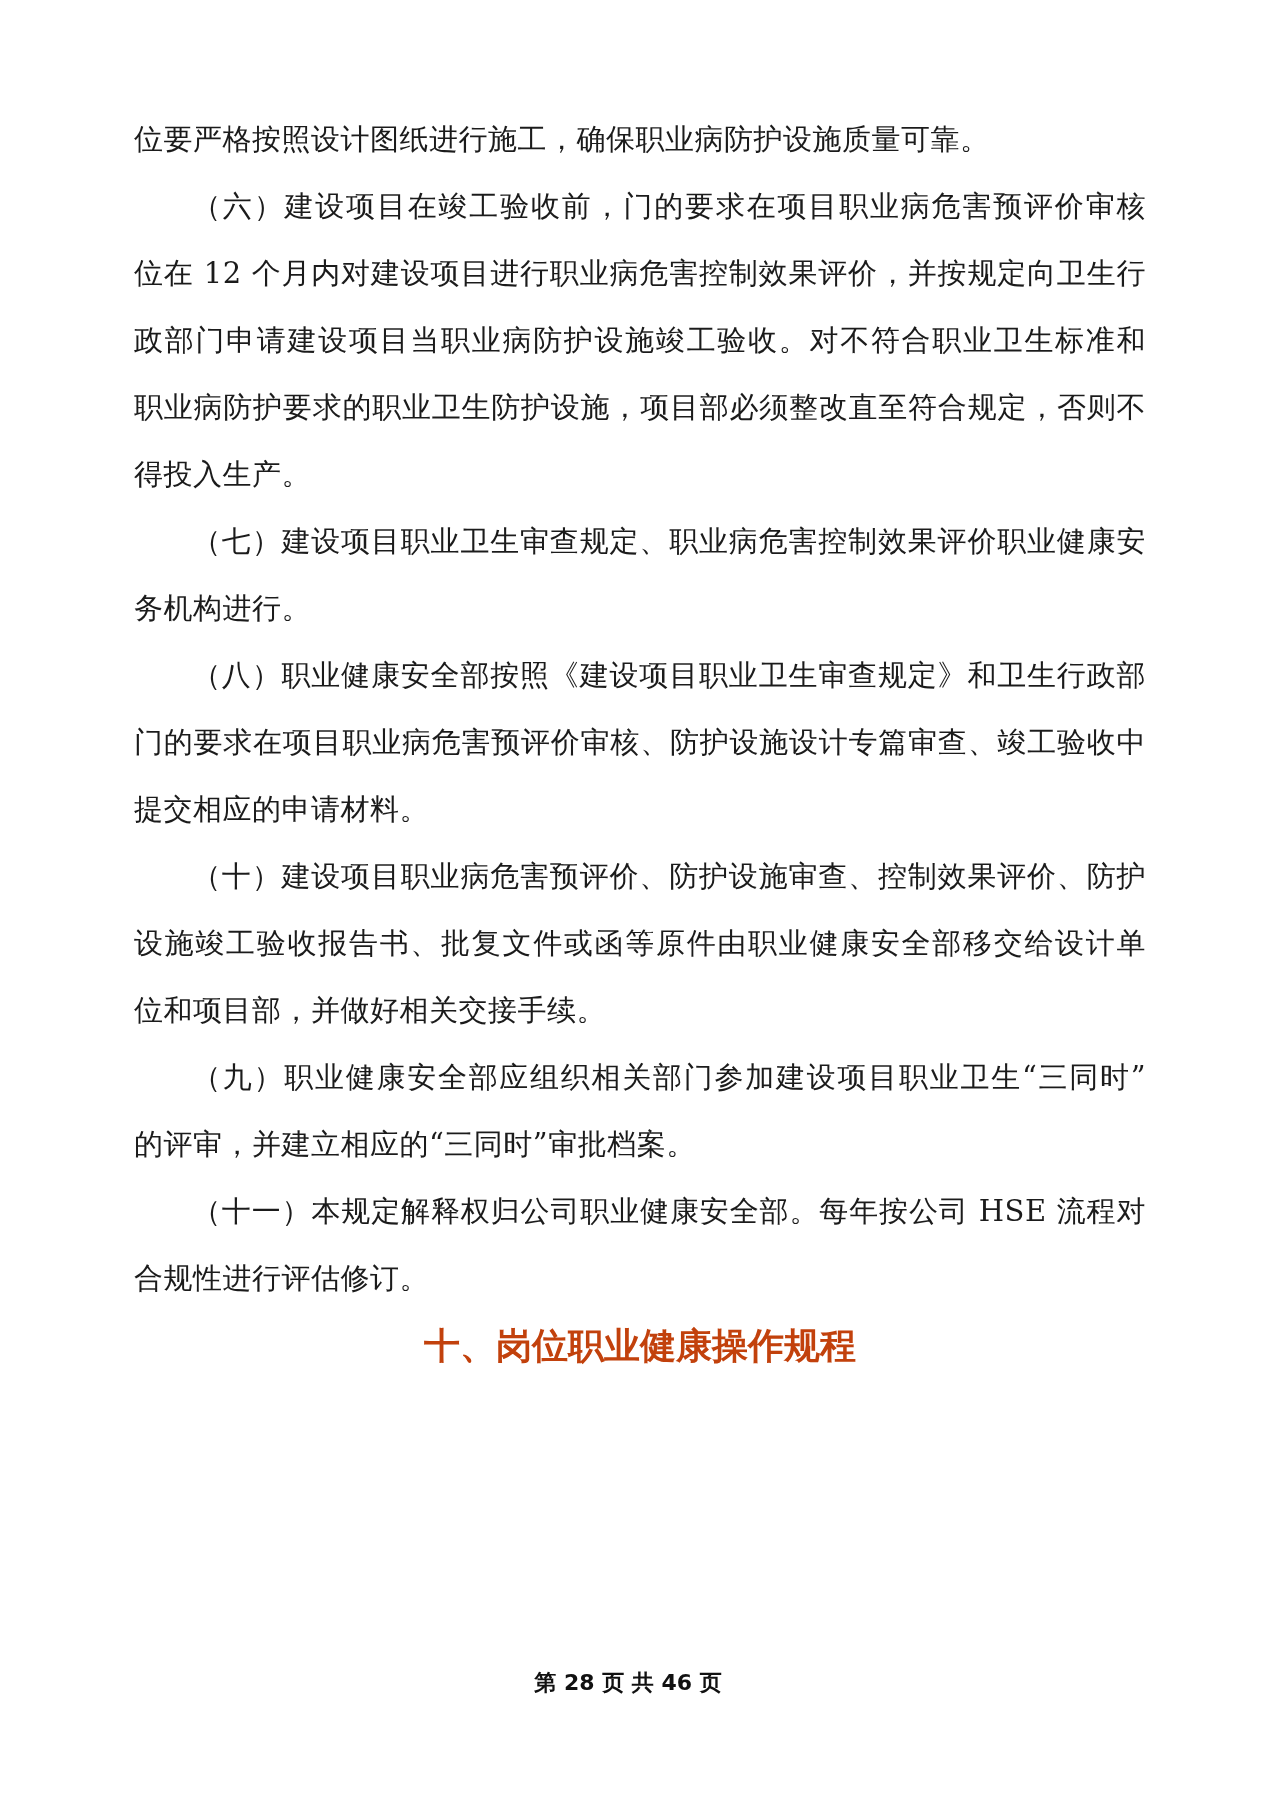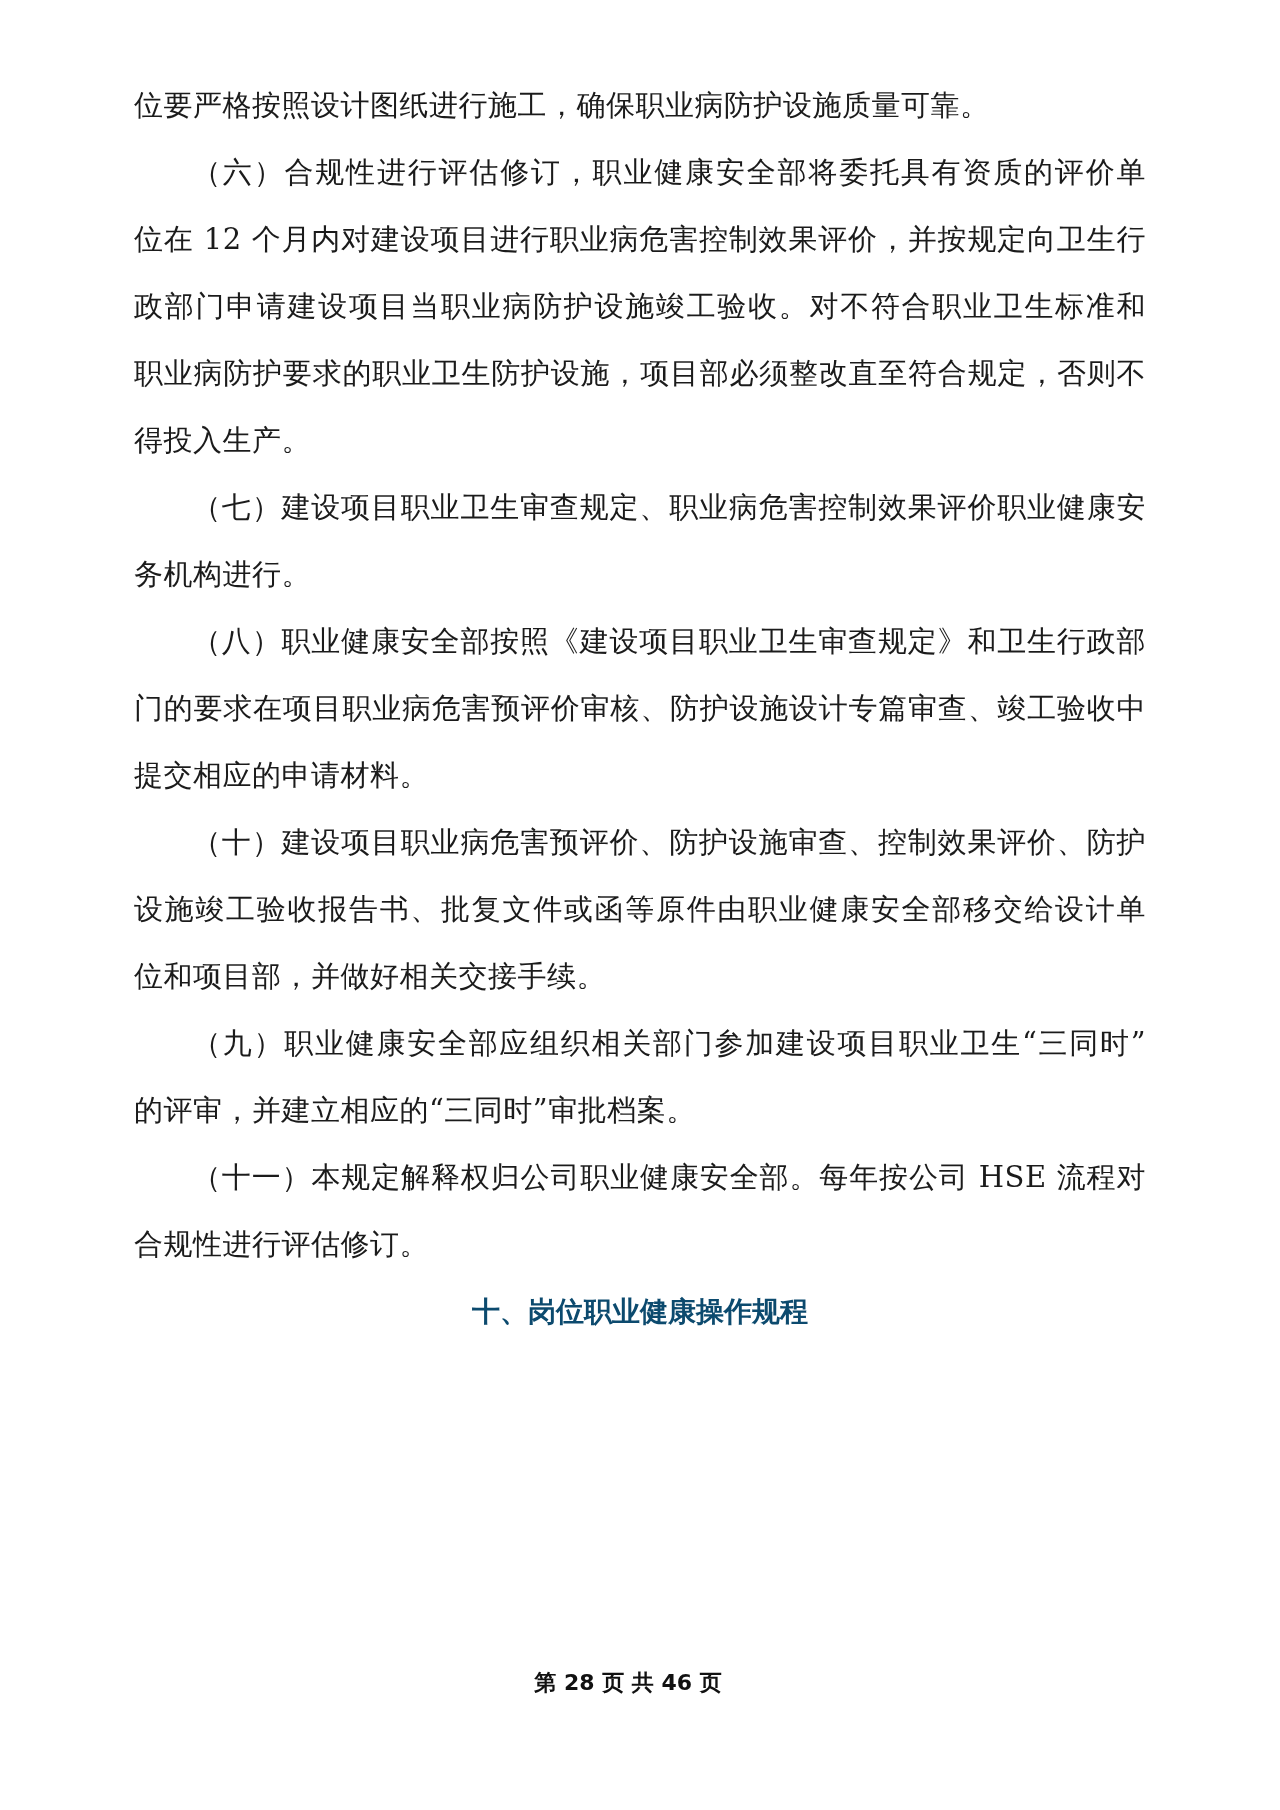--- a/index.html
+++ b/index.html
@@ -14,21 +14,21 @@
     background: #ffffff;
     overflow: hidden;
     font-family: "DejaVu Serif", "Liberation Serif", serif;
     color: #1b1b1b;
   }
   .text-column {
     position: absolute;
     left: 134px;
     top: 0;
     width: 1012px;
-    padding-top: 72px;
+    padding-top: 106px;
   }
   .line {
     height: 67px;
     line-height: 67px;
     font-size: 29px;
     letter-spacing: 0.5px;
     white-space: nowrap;
     overflow: hidden;
     text-align: left;
   }
@@ -40,22 +40,22 @@
   }
   .line.indent {
     text-indent: 2em;
   }
   .section-heading {
     height: 67px;
     line-height: 67px;
     text-align: center;
     font-family: "DejaVu Sans", "Liberation Sans", sans-serif;
     font-weight: bold;
-    font-size: 28px;
-    color: #0c4a6e;
+    font-size: 36px;
+    color: #c2410c;
   }
   .page-footer {
     position: absolute;
     top: 1668px;
     left: 580px;
     transform: translateX(-50%);
     font-family: "DejaVu Sans", "Liberation Sans", sans-serif;
     font-weight: bold;
     font-size: 22px;
     line-height: 30px;
@@ -67,21 +67,21 @@
 </head>
 <body>
 
 <div class="page">
   <div class="text-column">
 
     <div class="paragraph">
         <div class="line">位要严格按照设计图纸进行施工，确保职业病防护设施质量可靠。</div>
       </div>
       <div class="paragraph">
-        <div class="line fill indent">（六）合规性进行评估修订，职业健康安全部将委托具有资质的评价单</div>
+        <div class="line fill indent">（六）建设项目在竣工验收前，门的要求在项目职业病危害预评价审核</div>
         <div class="line fill">位在 12 个月内对建设项目进行职业病危害控制效果评价，并按规定向卫生行</div>
         <div class="line fill">政部门申请建设项目当职业病防护设施竣工验收。对不符合职业卫生标准和</div>
         <div class="line fill">职业病防护要求的职业卫生防护设施，项目部必须整改直至符合规定，否则不</div>
         <div class="line">得投入生产。</div>
       </div>
       <div class="paragraph">
         <div class="line fill indent">（七）建设项目职业卫生审查规定、职业病危害控制效果评价职业健康安</div>
         <div class="line">务机构进行。</div>
       </div>
       <div class="paragraph">

